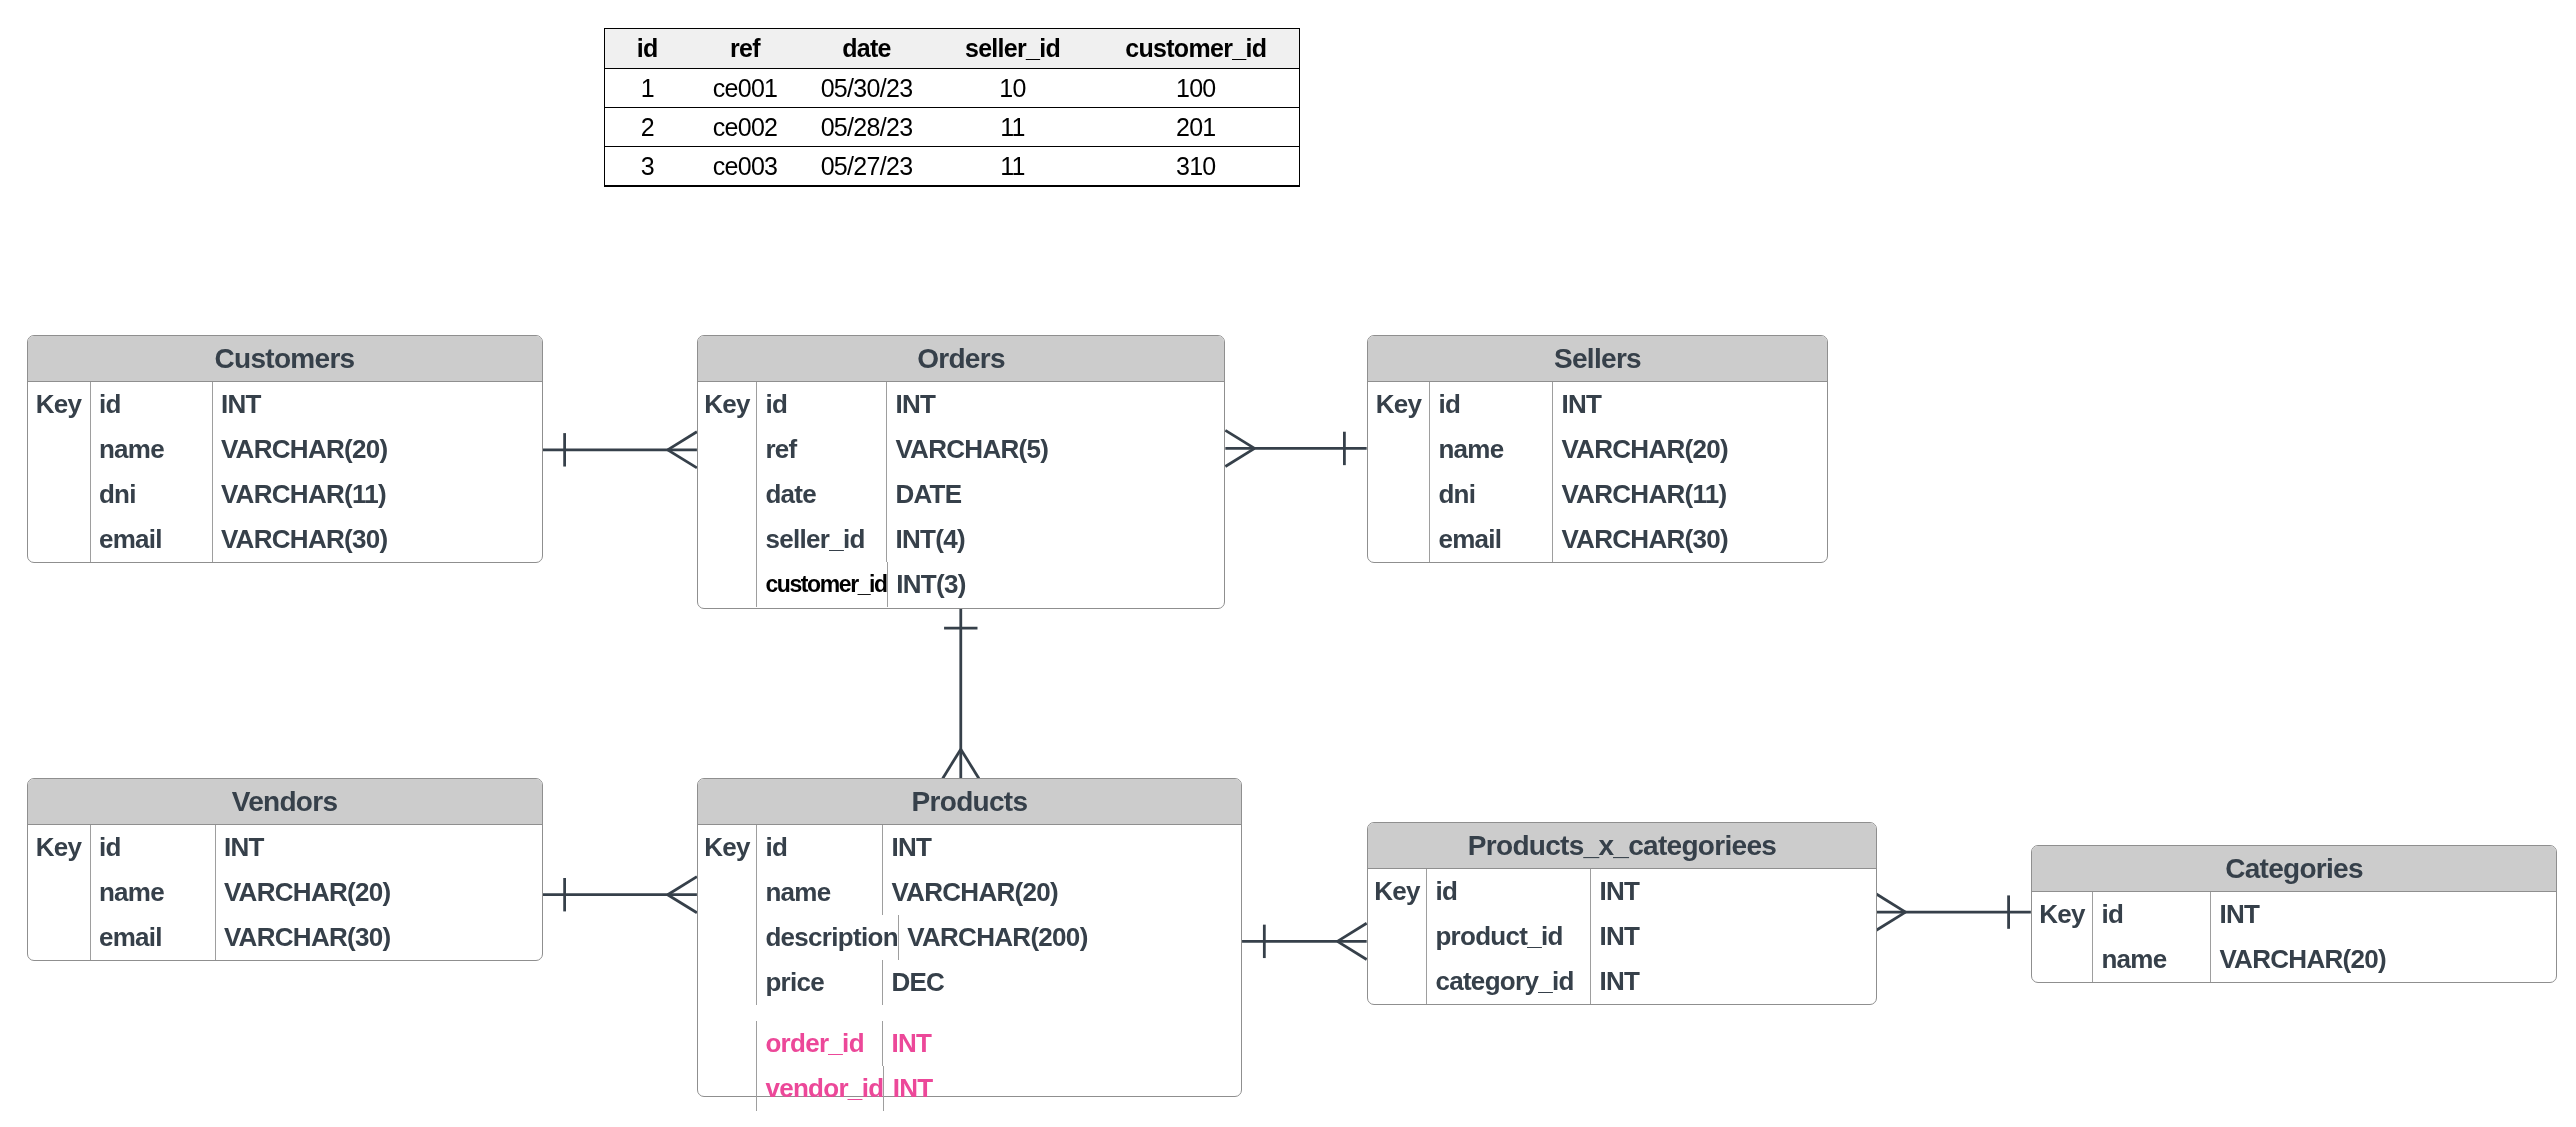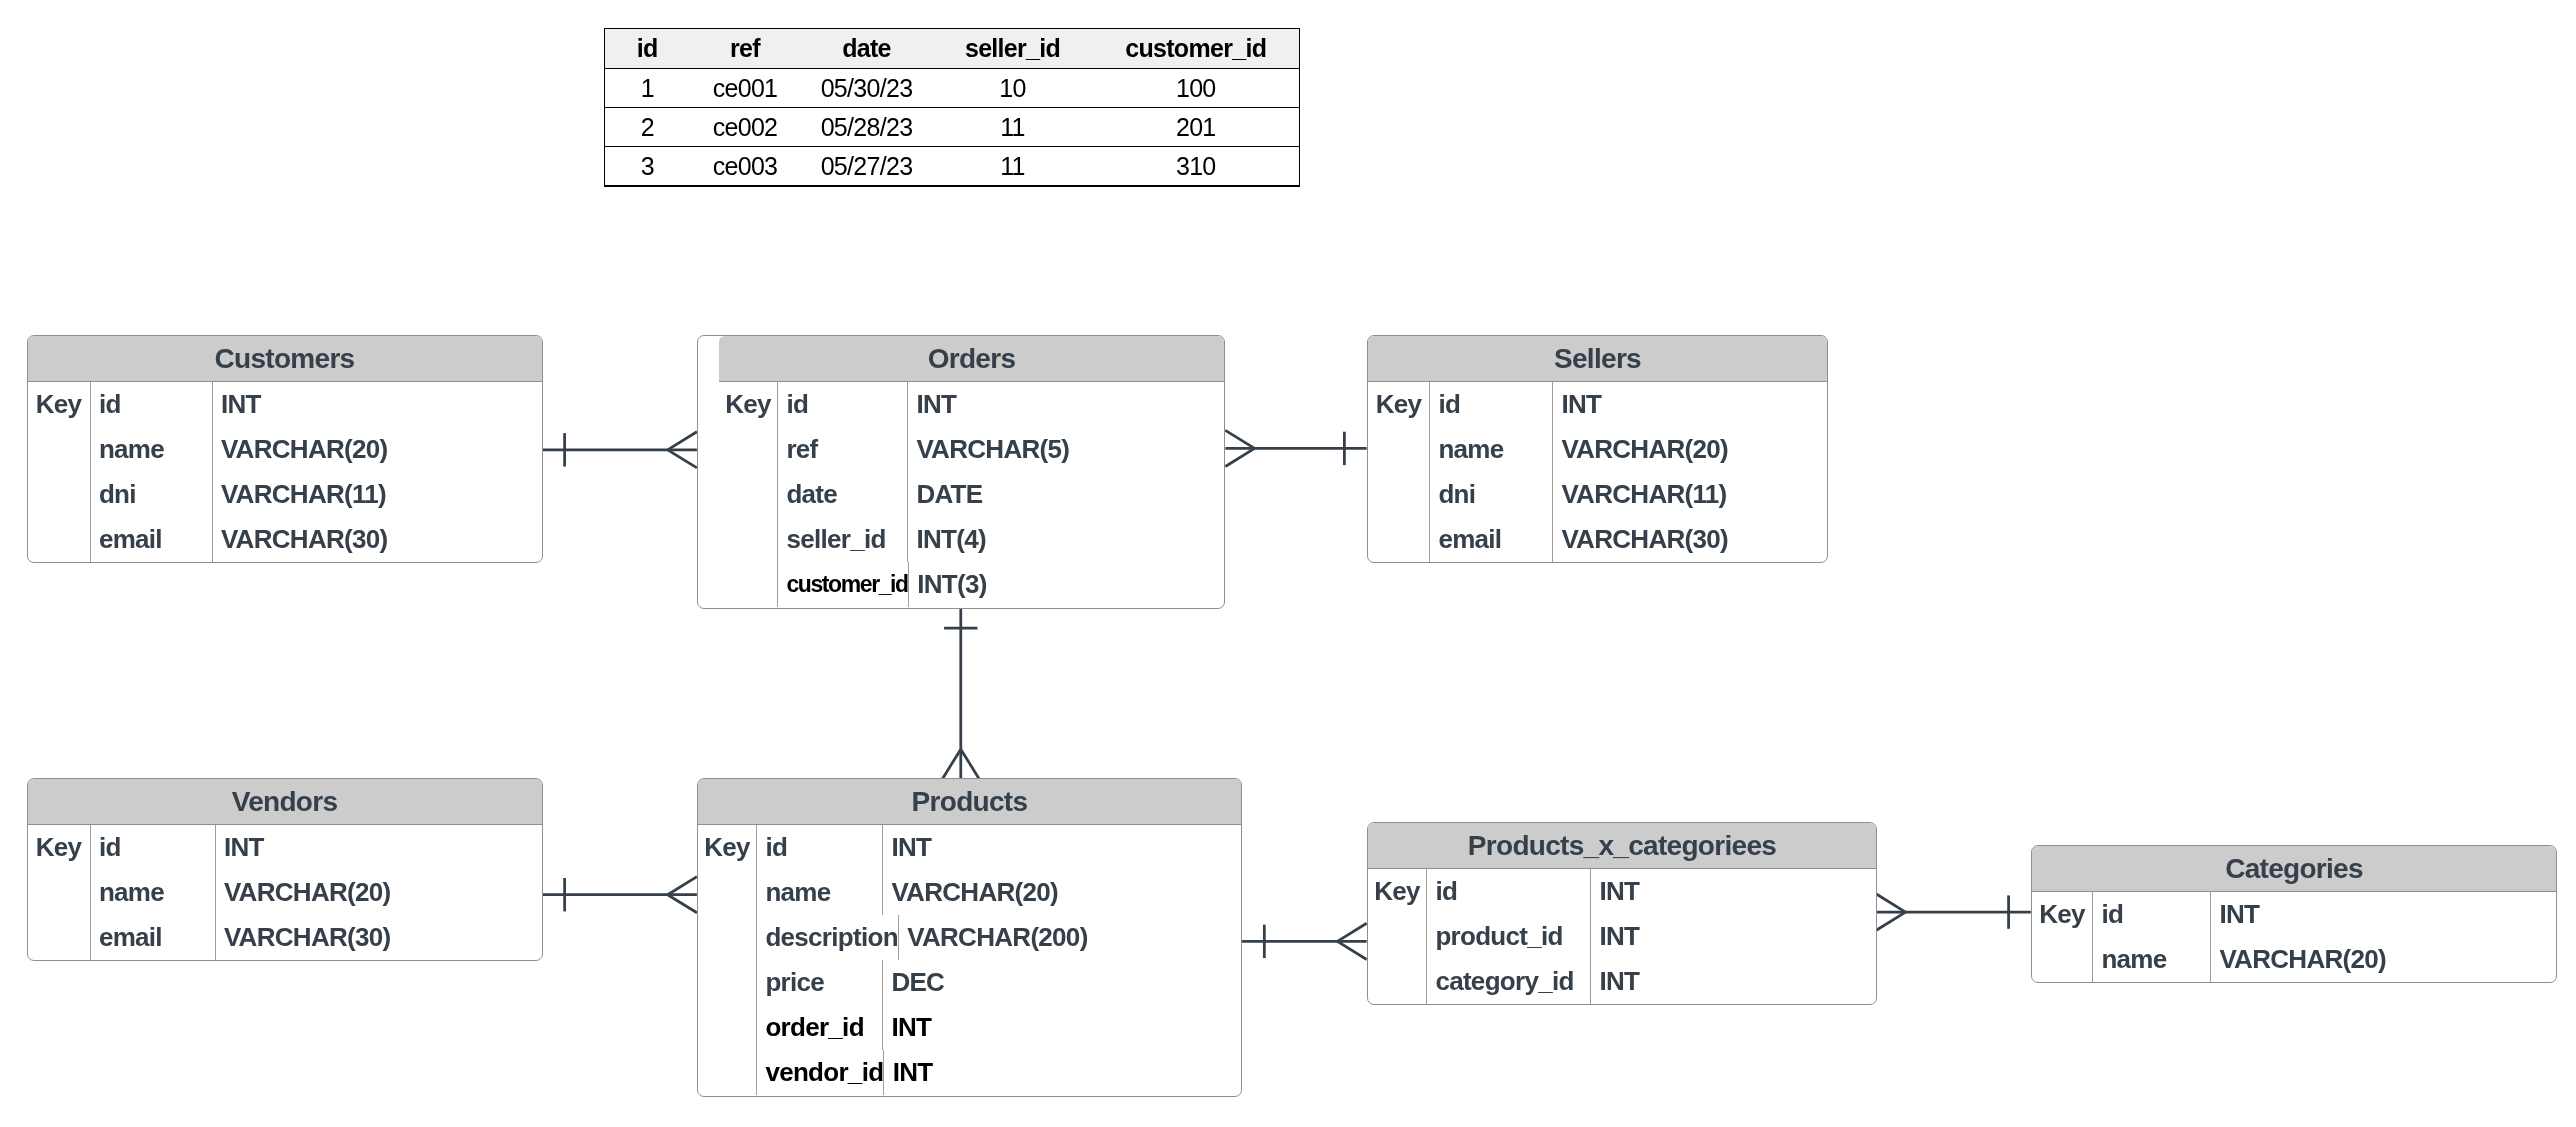--- a/index.html
+++ b/index.html
@@ -31,21 +31,21 @@
     font-weight:bold;font-size:28px;letter-spacing:-0.7px;
   }
   .entity-rows{width:100%;}
   .erow{display:flex;height:45px;font-size:26px;letter-spacing:-0.7px;}
   .cell{display:flex;align-items:center;height:100%;box-sizing:border-box;white-space:nowrap;}
   .cell-key{justify-content:center;font-weight:bold;}
   .cell-name{border-left:1.4px solid #9e9e9e;padding-left:8.4px;}
   .cell-type{border-left:1.4px solid #9e9e9e;padding-left:8.4px;flex:1 1 auto;}
   .st-b{font-weight:bold;}
   .st-r{font-weight:bold;}
-  .st-bb{font-weight:bold;color:#000000;}
+  .st-bb{font-weight:bold;color:#ec4899;margin-top:16px;}
   .st-bbc{font-weight:bold;color:#000;font-size:23px;letter-spacing:-1.4px;}
   
   #relations{position:absolute;left:0;top:0;pointer-events:none;}
   #relations g{pointer-events:stroke;}
 </style>
 </head>
 <body>
 
 <div id="canvas">
   <table id="sample-table">
@@ -148,21 +148,21 @@
             <div class="cell cell-name st-r" style="flex: 0 0 122px;">dni</div>
             <div class="cell cell-type st-r">VARCHAR(11)</div>
           </div>
           <div class="erow">
             <div class="cell cell-key" style="flex: 0 0 62px;"></div>
             <div class="cell cell-name st-r" style="flex: 0 0 122px;">email</div>
             <div class="cell cell-type st-r">VARCHAR(30)</div>
           </div>
         </div>
       </div>
-      <div class="entity" style="left: 697px; top: 335px; width: 528px; height: 274px; padding-left: 21px;">
+      <div class="entity" style="left: 697px; top: 335px; width: 528px; height: 274px;">
         <div class="entity-title">Orders</div>
         <div class="entity-rows">
           <div class="erow">
             <div class="cell cell-key" style="flex: 0 0 58px;">Key</div>
             <div class="cell cell-name st-b" style="flex: 0 0 130px;">id</div>
             <div class="cell cell-type st-b">INT</div>
           </div>
           <div class="erow">
             <div class="cell cell-key" style="flex: 0 0 58px;"></div>
             <div class="cell cell-name st-r" style="flex: 0 0 130px;">ref</div>

